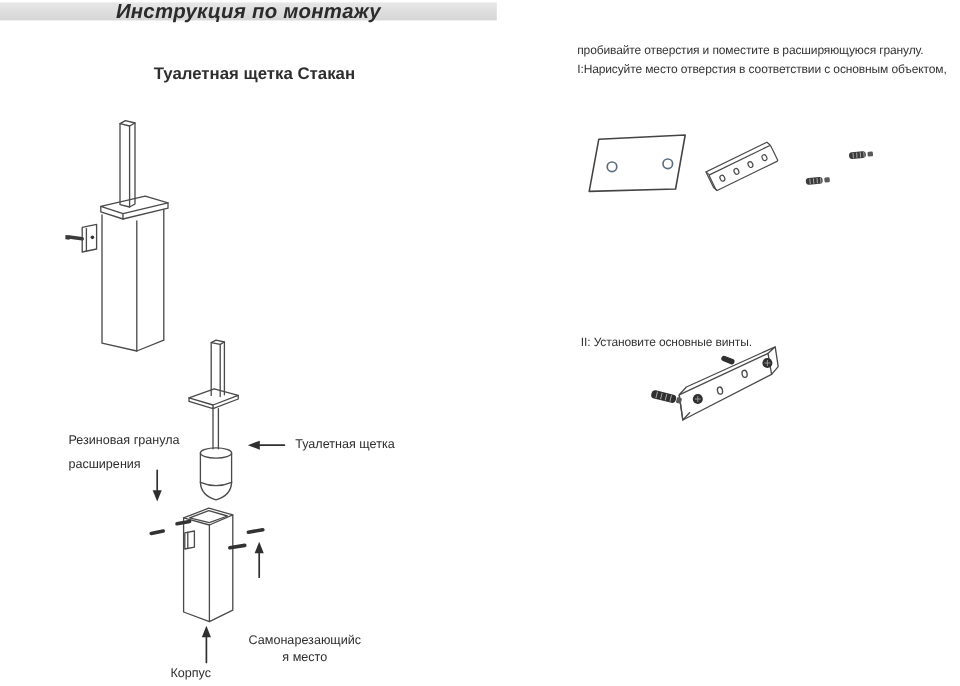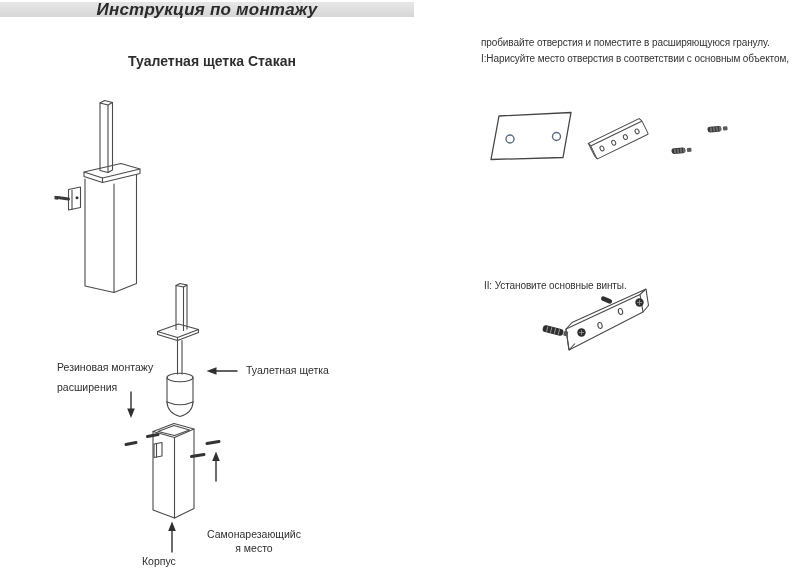--- a/index.html
+++ b/index.html
@@ -162,21 +162,21 @@
 
   <div class="step step1">
     <span class="line">пробивайте отверстия и поместите в расширяющуюся гранулу.</span>
     <span class="line">I:Нарисуйте место отверстия в соответствии с основным объектом,</span>
   </div>
 
   <div class="step step2">
     <span class="line">II: Установите основные винты.</span>
   </div>
 
-  <div class="label granule-label">Резиновая монтажу расширения</div>
+  <div class="label granule-label">Резиновая гранула расширения</div>
 
   <div class="label brush-label">Туалетная щетка</div>
 
   <div class="label screw-label">
     <span class="lline">Самонарезающийс</span>
     <span class="lline">я место</span>
   </div>
 
   <div class="label body-label">Корпус</div>
 

